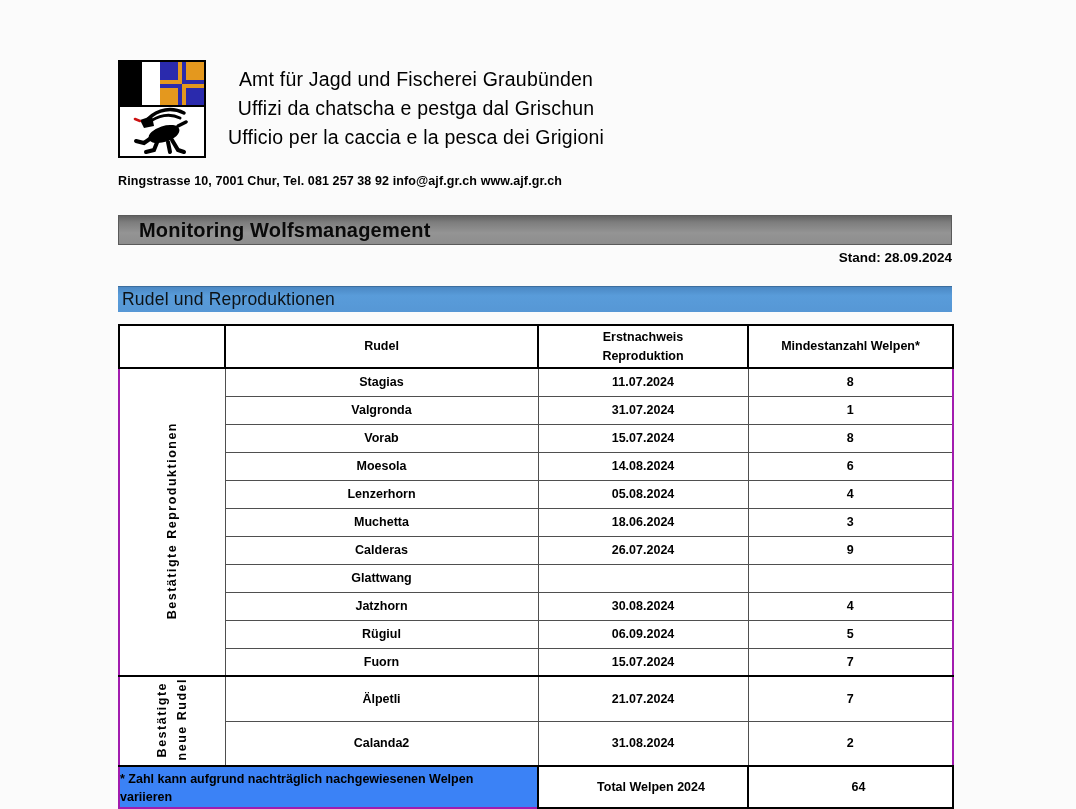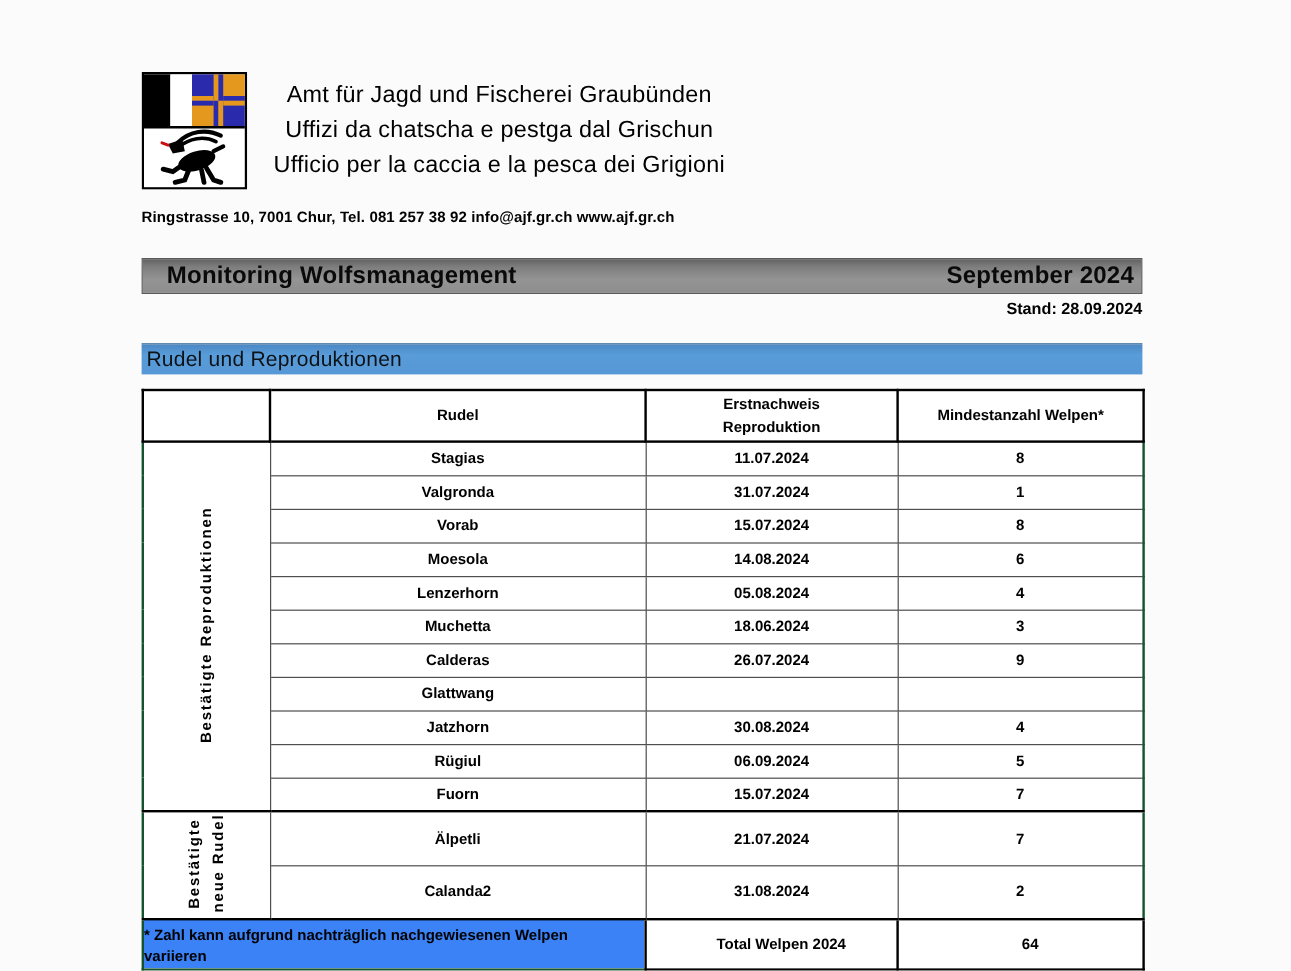--- a/index.html
+++ b/index.html
@@ -95,21 +95,21 @@
     writing-mode: vertical-rl;
     transform: rotate(180deg);
     font-size: 12.5px; font-weight: 700;
     letter-spacing: 1.5px;
     white-space: pre-line;
     line-height: 1.6;
   }
   tr.tall { height: 45px; }
 
   
-  table.rudel { border: 2px solid #14532d; }
+  table.rudel { border: 2px solid #a21caf; }
   tr.sec-start td { border-top: 2.5px solid #000; }
   td.b-sec-bottom { border-bottom: 2.5px solid #000 !important; }
 
   tr.total-row { height: 42px; }
   td.note-cell {
     border: none;
     border-top: 2px solid #1a1a1a;
     text-align: left; vertical-align: top;
     font-size: 12.5px; font-weight: 700;
     line-height: 1.45; padding-top: 3px;
@@ -168,21 +168,20 @@
       <div class="org-lines">
         <div class="org-line">Amt für Jagd und Fischerei Graubünden</div>
         <div class="org-line">Uffizi da chatscha e pestga dal Grischun</div>
         <div class="org-line">Ufficio per la caccia e la pesca dei Grigioni</div>
       </div>
     </div>
     <div class="address">Ringstrasse 10, 7001 Chur, Tel. 081 257 38 92  info@ajf.gr.ch www.ajf.gr.ch</div>
 
     <div class="title-bar">
       <span class="t">Monitoring Wolfsmanagement</span>
-      <span class="t">September 2024</span>
     </div>
     <div class="stand-line">Stand: 28.09.2024</div>
 
     <div class="section-bar">
       <span class="t">Rudel und Reproduktionen</span>
     </div>
 
     <table class="rudel">
       <colgroup>
           <col class="c0">

